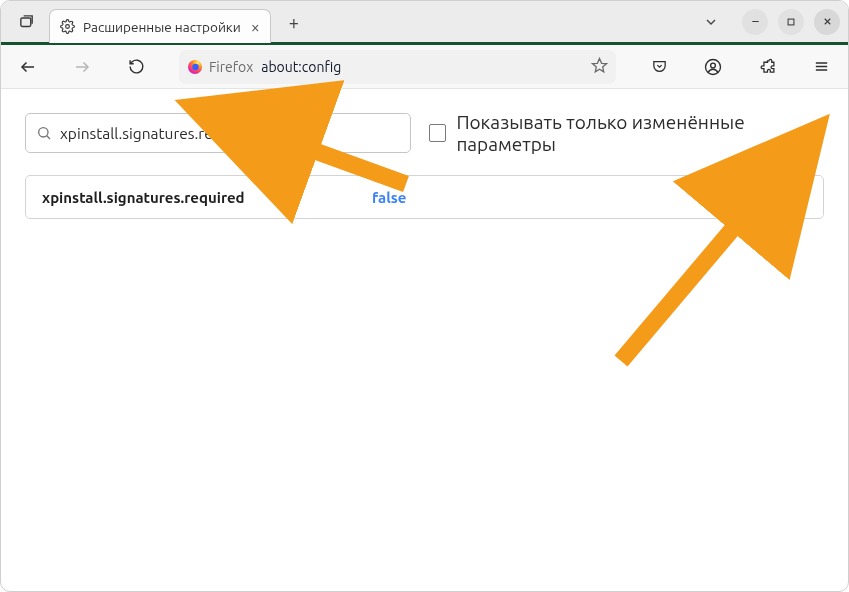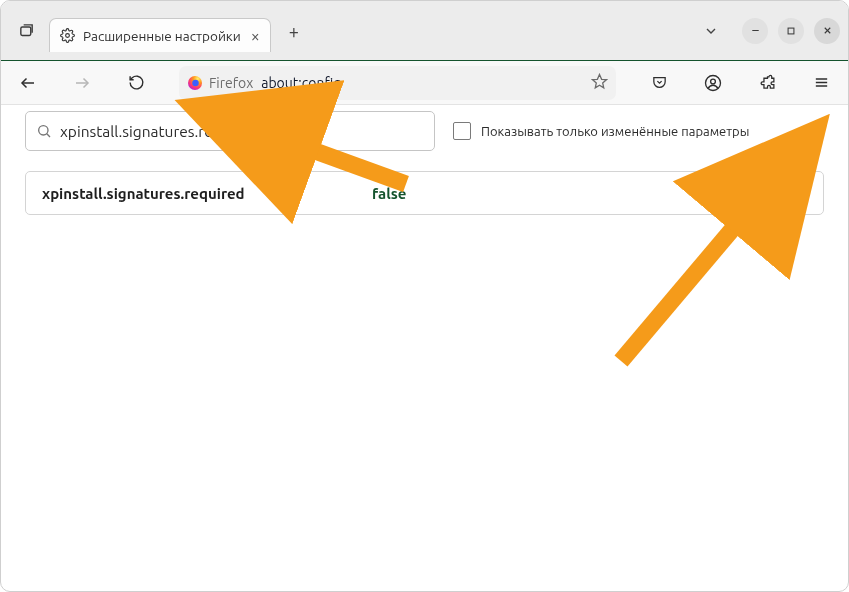--- a/index.html
+++ b/index.html
@@ -17,23 +17,23 @@
     height: 592px;
     border: 1px solid #cfcfcf;
     border-radius: 10px;
     background: #fff;
     position: relative;
     overflow: hidden;
   }
 
   
   .title-bar {
-    height: 60px;
+    height: 44px;
     background: #ececec;
-    border-bottom: 1px solid #14532d;
+    border-bottom: 3px solid #14532d;
     display: flex;
     align-items: center;
     padding: 0 8px 0 10px;
     gap: 8px;
   }
   .recent-btn {
     width: 30px; height: 30px;
     display: flex; align-items: center; justify-content: center;
     border-radius: 6px;
     color: #3a3a3a;
@@ -138,21 +138,21 @@
     align-items:center;
     padding: 0 10px;
     gap: 8px;
     font-size: 15.5px;
     color:#2b2b2b;
     background:#fff;
   }
   .search-box svg { color:#757575; }
   .checkbox-wrap {
     display:flex; align-items:center; gap:10px;
-    font-size: 13px; color:#2b2b2b;
+    font-size: 19px; color:#2b2b2b;
   }
   .checkbox {
     width:18px; height:18px;
     border:1.5px solid #7a7a7a;
     border-radius:2px;
     background:#fff;
   }
 
   .pref-row {
     margin-top: 20px;
@@ -167,21 +167,21 @@
   }
   .pref-name {
     font-weight: 700;
     font-size: 15px;
     color:#1e1e1e;
     width: 320px;
   }
   .pref-value {
     font-weight: 700;
     font-size: 15px;
-    color:#14532d;
+    color:#3b82f6;
     flex:1;
   }
   .pref-actions { display:flex; gap:8px; }
   .icon-btn {
     width:32px; height:32px;
     display:flex; align-items:center; justify-content:center;
     border-radius:5px;
     color:#2e2e2e;
   }
   .icon-btn.toggle { background:#e7e7e7; }

